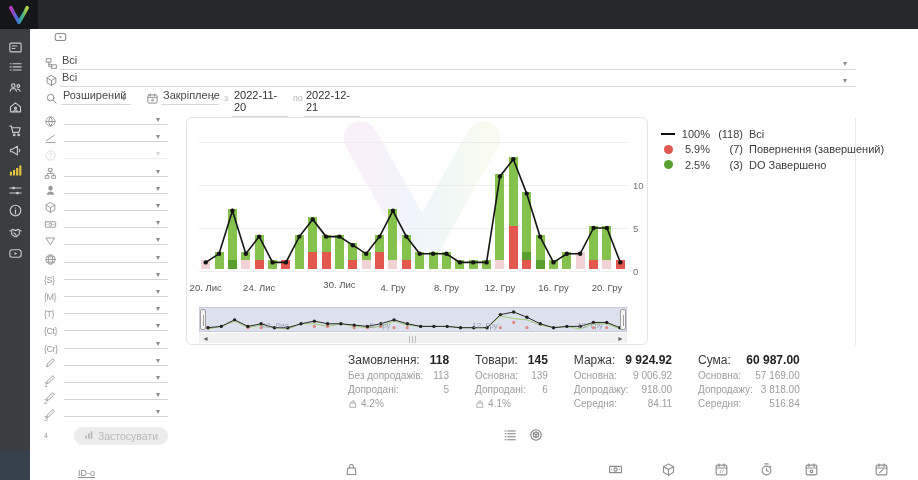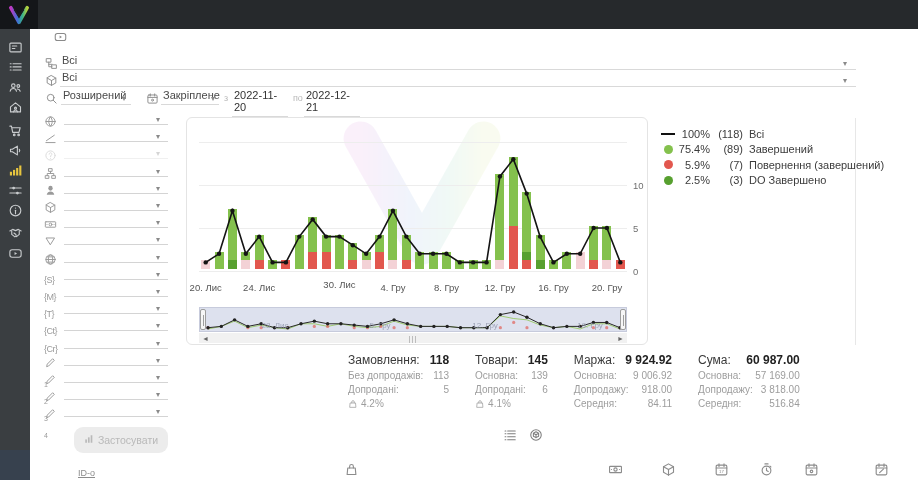--- a/index.html
+++ b/index.html
@@ -32,21 +32,21 @@
 
   
   .flt-row-ic { position:absolute; left:44px; width:13px; height:13px; color:#9a9a9a; }
   .flt-row-ic svg { width:13px; height:13px; }
   .flt-glyph { font-size:9px; color:#9a9a9a; letter-spacing:-0.5px; white-space:nowrap; }
   .flt-line { position:absolute; left:64px; width:104px; border-bottom:1px solid #d4d4d4; height:13px; cursor:pointer; }
   .flt-caret { position:absolute; left:156px; font-size:8px; color:#8a8a8a; }
   .disabled { opacity:0.35; }
   .pencil-num { font-size:7px; color:#9a9a9a; }
 
-  .apply-btn { position:absolute; left:74px; top:427px; width:94px; height:26px; border-radius:9px;
+  .apply-btn { position:absolute; left:74px; top:427px; width:94px; height:18px; border-radius:9px;
                background:#ececec; color:#b9b9b9; font-size:10.5px; display:flex; align-items:center;
                justify-content:center; gap:4px; cursor:default; }
   .apply-btn svg { width:10px; height:10px; }
 
   
   .card { position:absolute; left:186px; top:117px; width:462px; height:228px;
           border:1px solid #e4e4e4; border-radius:6px; background:#fff; }
   .wmark { position:absolute; left:140px; top:0px; width:190px; height:150px; opacity:0.07; }
   .gline { position:absolute; left:12px; width:428px; border-top:1px solid #ededed; }
   .ytick { position:absolute; left:446px; font-size:9.5px; color:#6f6f6f; }
@@ -611,28 +611,20 @@
       <div class="lg-row">
         <span class="lg-sw">
           <span class="lg-line"></span>
         </span>
         <span class="lg-pct">100%</span>
         <span class="lg-cnt">(118)</span>
         <span class="lg-lab">Всі</span>
       </div>
       <div class="lg-row">
         <span class="lg-sw">
-          <span class="lg-dot" style="background:#84c14d;"></span>
-        </span>
-        <span class="lg-pct">75.4%</span>
-        <span class="lg-cnt">(89)</span>
-        <span class="lg-lab">Завершений</span>
-      </div>
-      <div class="lg-row">
-        <span class="lg-sw">
           <span class="lg-dot" style="background:#e2574e;"></span>
         </span>
         <span class="lg-pct">5.9%</span>
         <span class="lg-cnt">(7)</span>
         <span class="lg-lab">Повернення (завершений)</span>
       </div>
       <div class="lg-row">
         <span class="lg-sw">
           <span class="lg-dot" style="background:#57a02f;"></span>
         </span>

